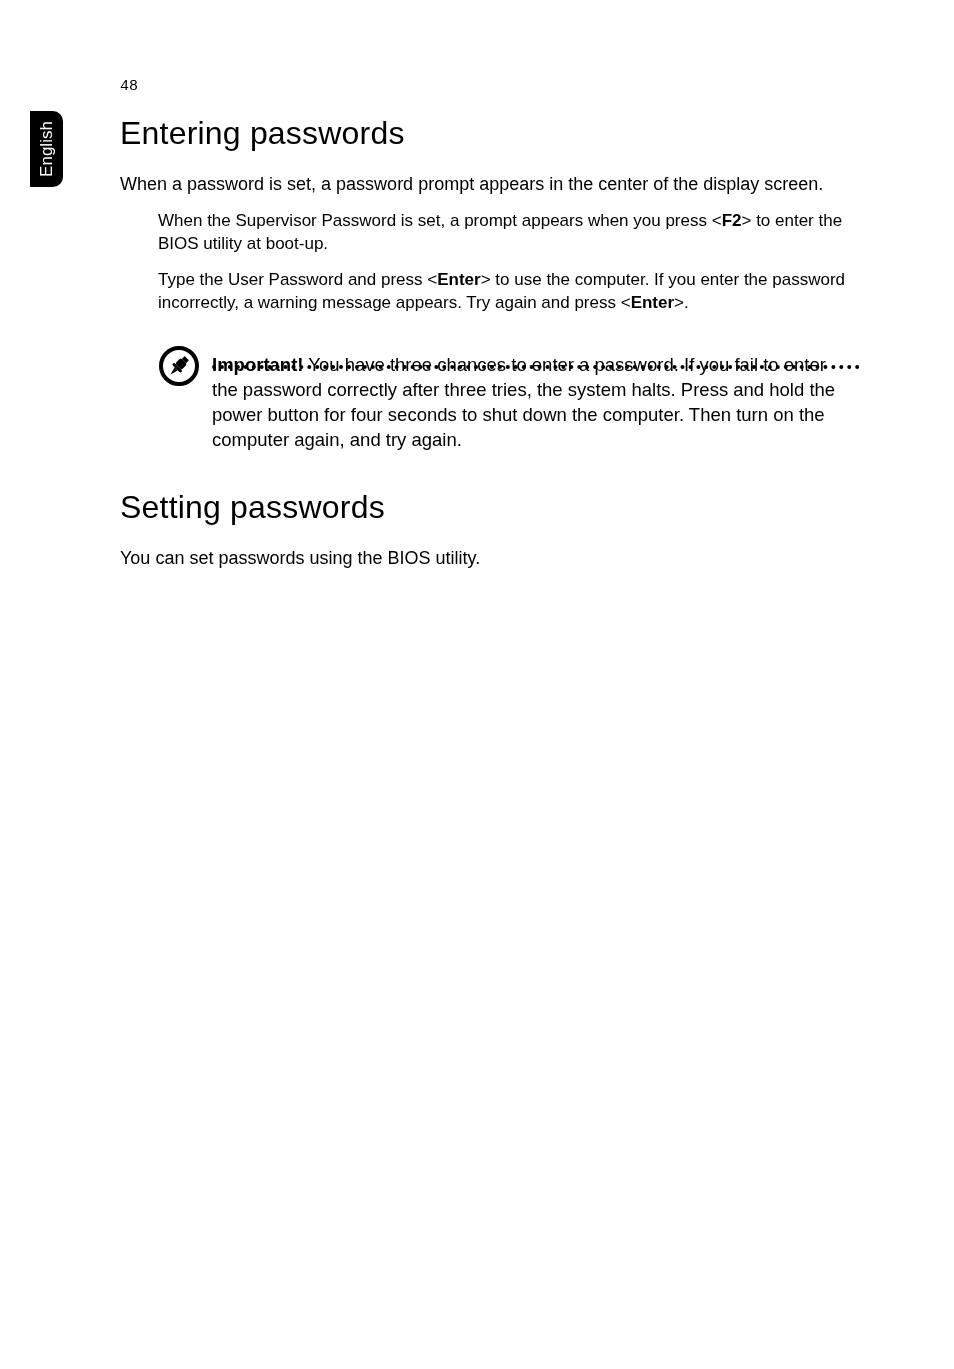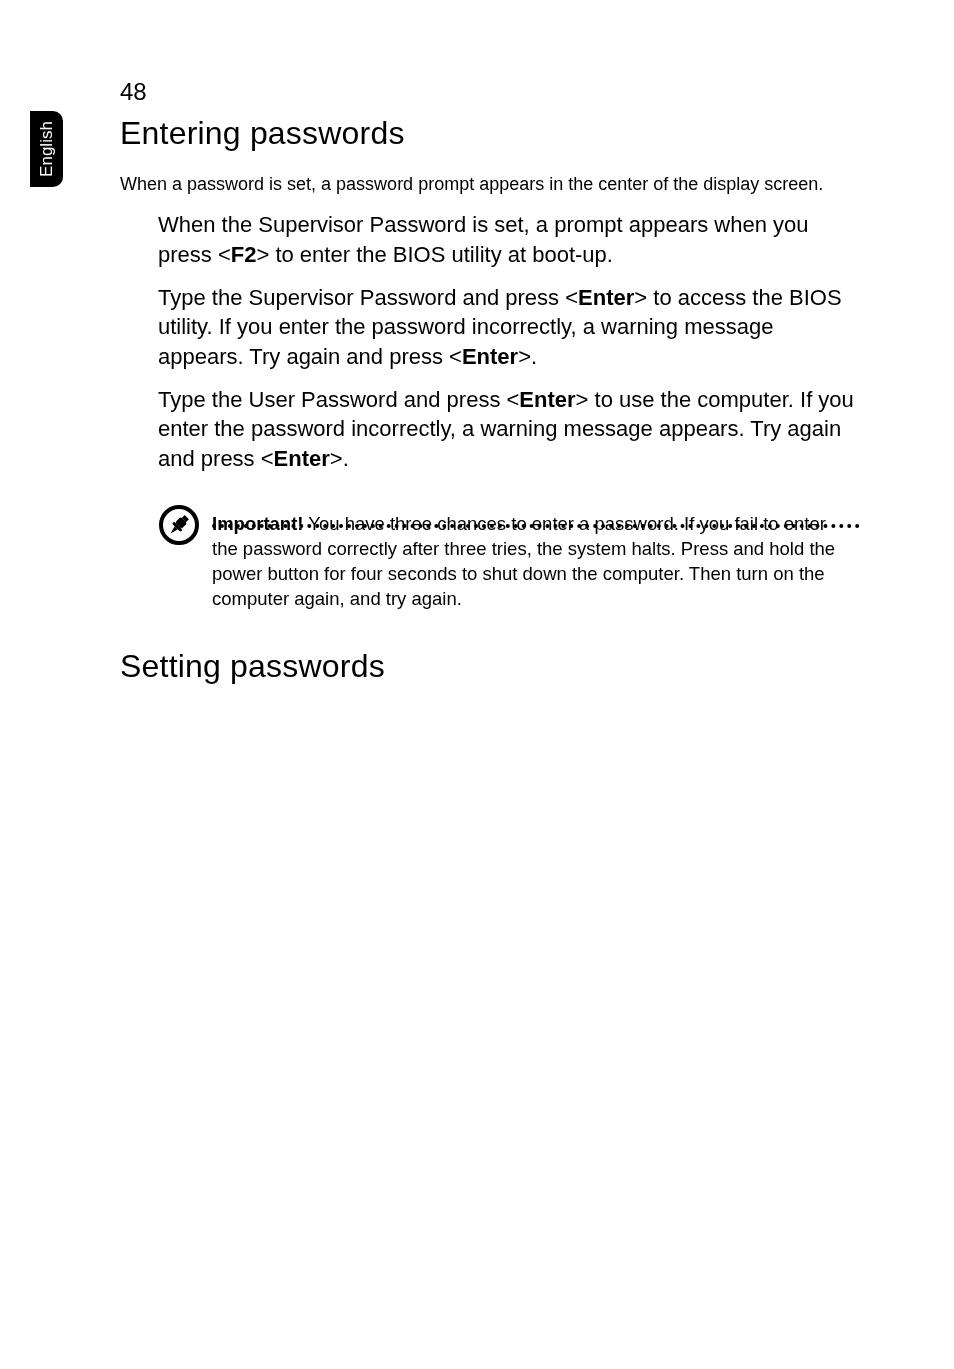--- a/index.html
+++ b/index.html
@@ -27,22 +27,23 @@
   }
   .side-tab span {
     transform: rotate(-90deg);
     font-size: 17px;
     white-space: nowrap;
   }
   .page-number {
     position: absolute;
     left: 120px;
     top: 78px;
-    font-size: 24px;
+    font-size: 15px;
     font-weight: 400;
+    font-family: Liberation Mono, monospace;
   }
   .content {
     position: absolute;
     left: 120px;
     top: 115px;
     width: 740px;
   }
   h2.section {
     font-size: 32px;
     font-weight: 400;
@@ -52,21 +53,21 @@
   p.intro {
     font-size: 18px;
     line-height: 1.35;
     margin-bottom: 14px;
   }
   .bullets {
     margin-left: 38px;
     width: 700px;
   }
   .bullets p {
-    font-size: 22px;
+    font-size: 17px;
     line-height: 1.35;
     margin-bottom: 13px;
   }
   strong, b { font-weight: 700; }
   .note-wrap {
     position: relative;
     margin-top: 4px;
     margin-bottom: 31px;
   }
   .note-icon {
@@ -108,23 +109,20 @@
   <h2 class="section">Entering passwords</h2>
 
   <p class="intro">When a password is set, a password prompt appears in the center of the display screen.</p>
 
   <div class="bullets">
 
     <p>
       <span>When the Supervisor Password is set, a prompt appears when you press &lt;</span><b>F2</b><span>&gt; to enter the BIOS utility at boot-up.</span>
     </p>
 
-    <p>
-      <span>Type the Supervisor Password and press &lt;</span><b>Enter</b><span>&gt; to access the BIOS utility. If you enter the password incorrectly, a warning message appears. Try again and press &lt;</span><b>Enter</b><span>&gt;.</span>
-    </p>
 
 
     <p>
       <span>Type the User Password and press &lt;</span><b>Enter</b><span>&gt; to use the computer. If you enter the password incorrectly, a warning message appears. Try again and press &lt;</span><b>Enter</b><span>&gt;.</span>
     </p>
 
   </div>
 
   <div class="note-wrap">
     <div class="note-icon">
@@ -139,14 +137,15 @@
       </svg>
     </div>
     <div class="dotted"></div>
     <p class="note-text">
       <b>Important!</b><span> You have three chances to enter a password. If you fail to enter the password correctly after three tries, the system halts. Press and hold the power button for four seconds to shut down the computer. Then turn on the computer again, and try again.</span>
     </p>
   </div>
 
   <h2 class="section sec2">Setting passwords</h2>
 
+  <p class="intro">You can set passwords using the BIOS utility.</p>
 
 </div>
 
 </body></html>

